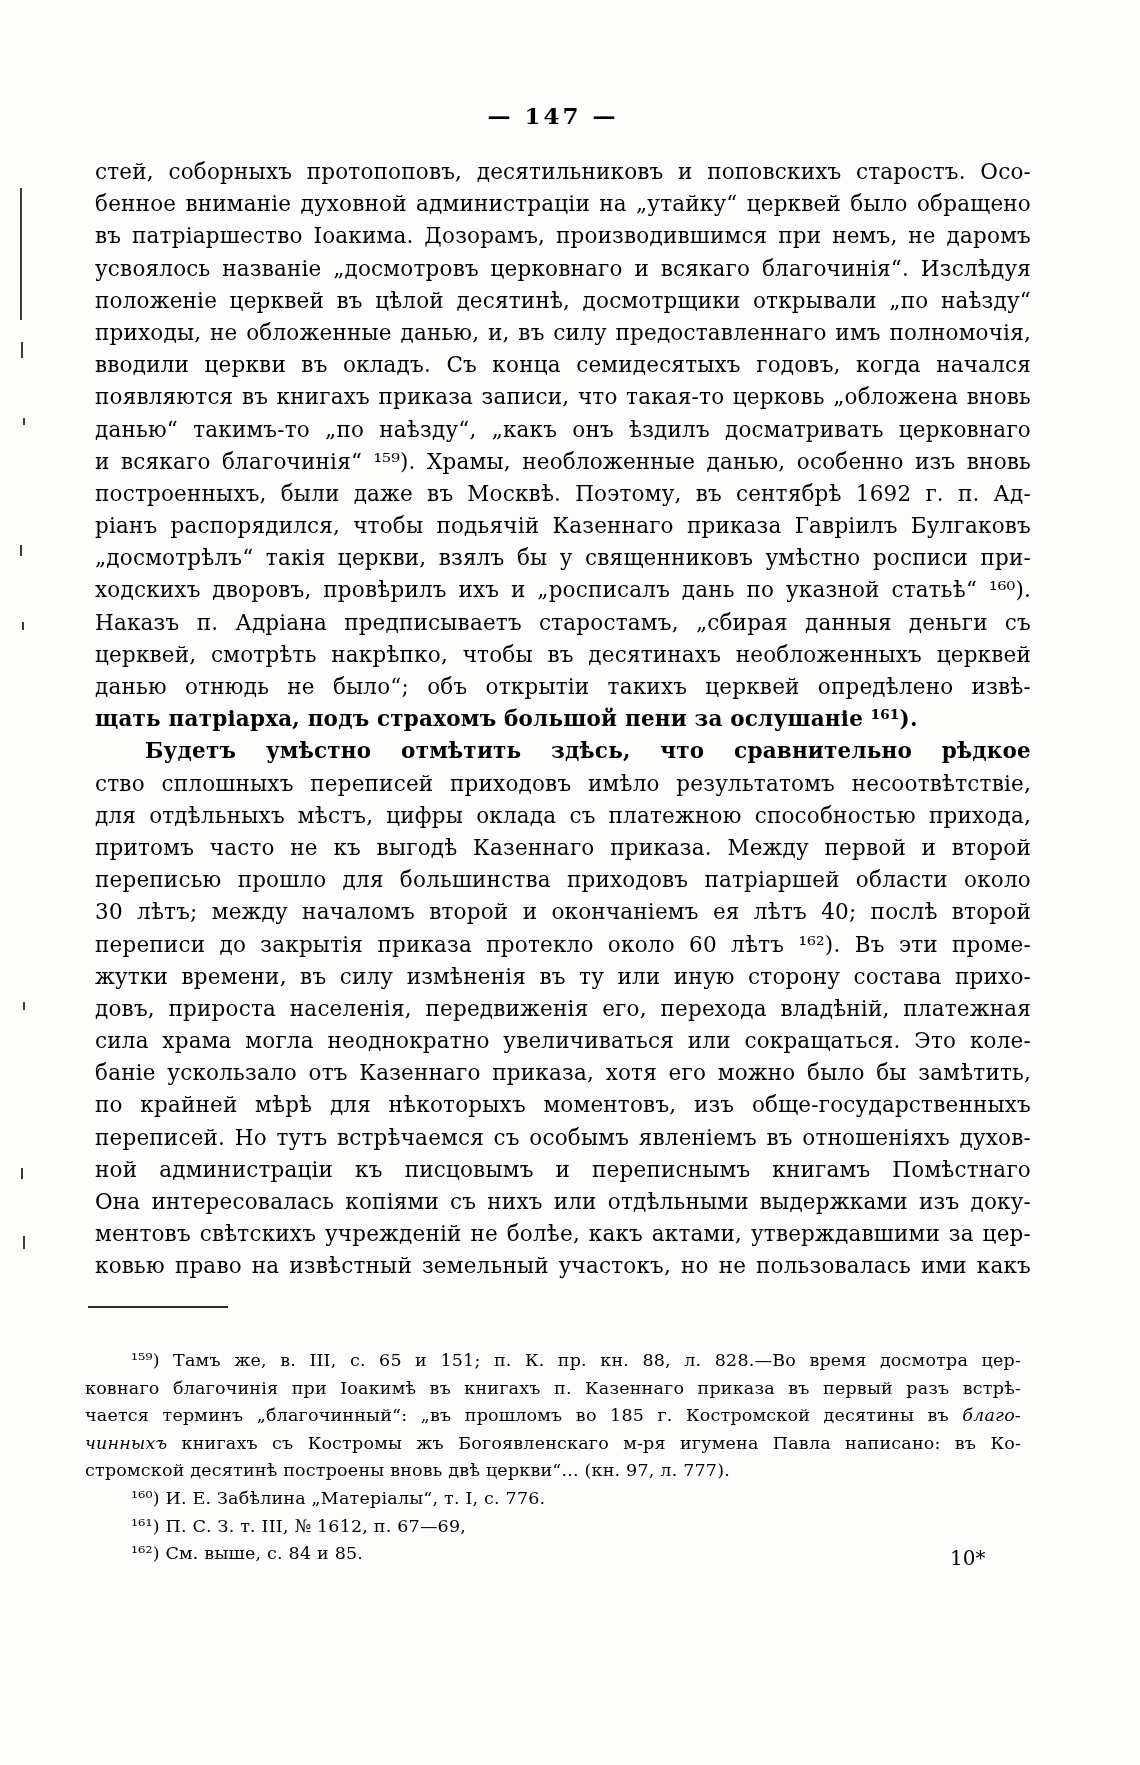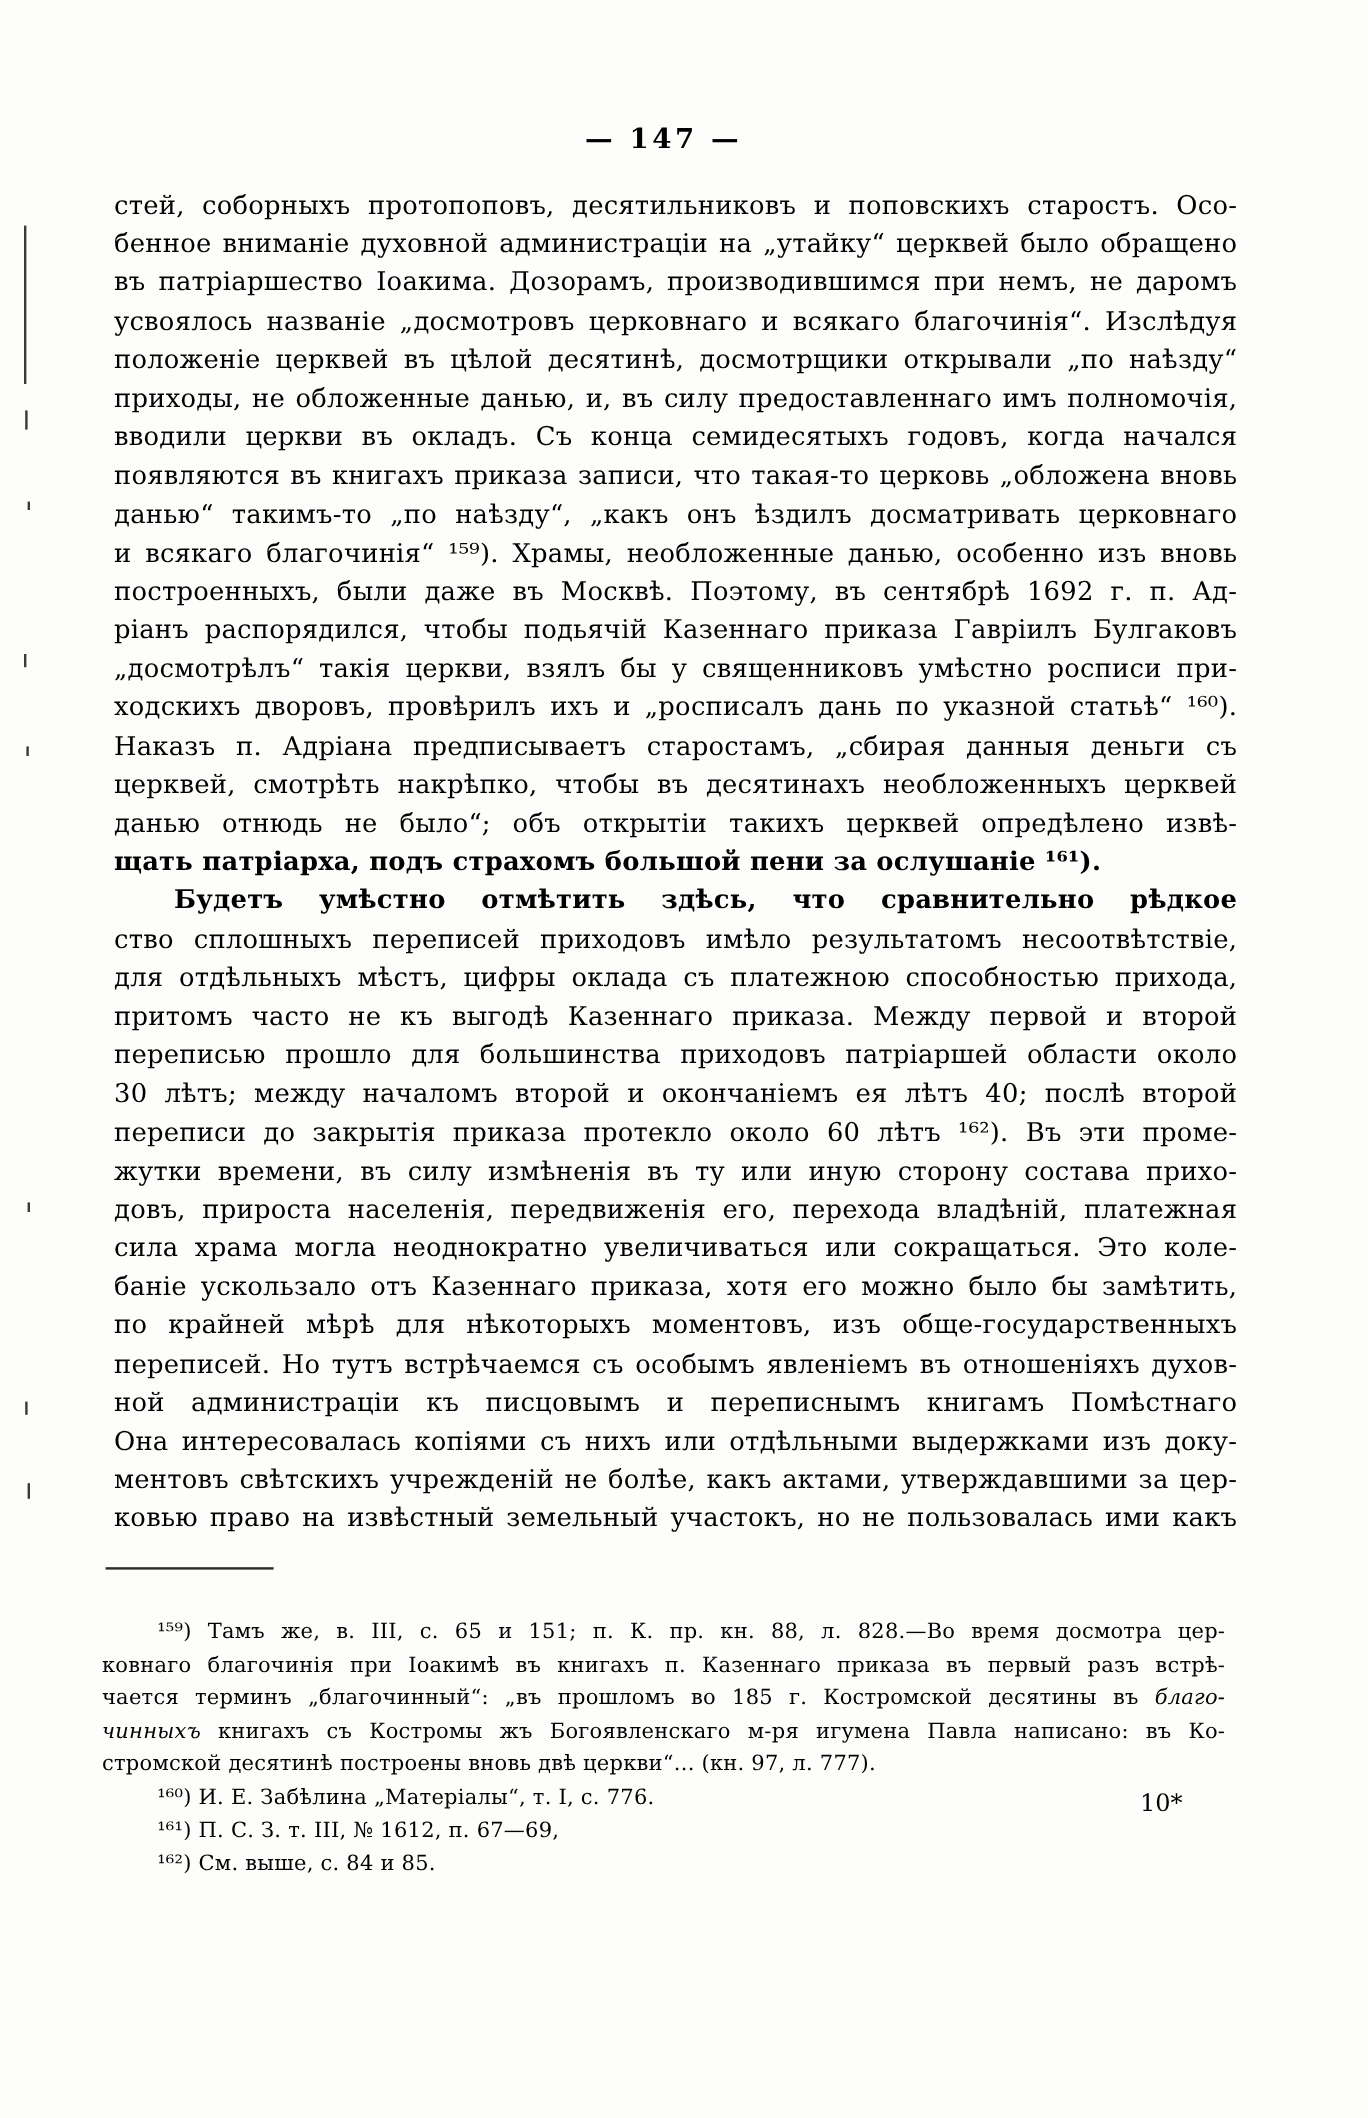--- a/index.html
+++ b/index.html
@@ -32,21 +32,21 @@
     font-size:17.5px; letter-spacing:0.2px;margin-top:15px;
   }
   .fline {
     height:27.6px; line-height:27.6px; overflow:hidden;
     text-align:justify; text-align-last:justify;
   }
   .fline.nj { text-align:left; text-align-last:left; }
   .fline.ind { text-indent:46px; }
   .fline i { font-style:italic; }
   .signature {
-    position:absolute; left:950px; top:1490px; font-size:20px;
+    position:absolute; left:950px; top:1546px; font-size:20px;
   }
   .art { position:absolute; background:#3a3a38; }
   .art-vline { left:20px; top:188px; width:2px; height:132px; }
   .art-d1 { left:21px; top:342px; width:2px; height:16px; }
   .art-d2 { left:23px; top:418px; width:2px; height:7px; }
   .art-d3 { left:20px; top:545px; width:2px; height:11px; }
   .art-d4 { left:22px; top:622px; width:2px; height:8px; }
   .art-d5 { left:23px; top:1002px; width:2px; height:8px; }
   .art-d6 { left:21px; top:1168px; width:2px; height:11px; }
   .art-d7 { left:23px; top:1236px; width:2px; height:13px; }

